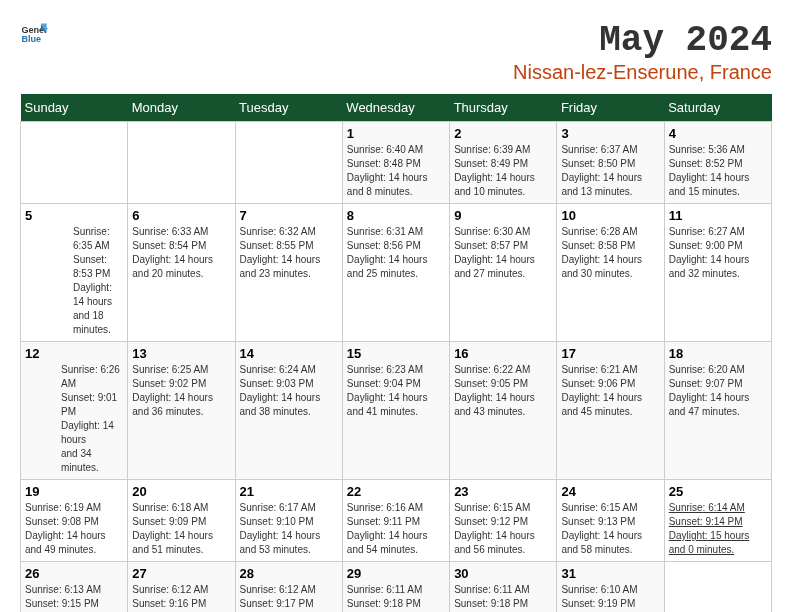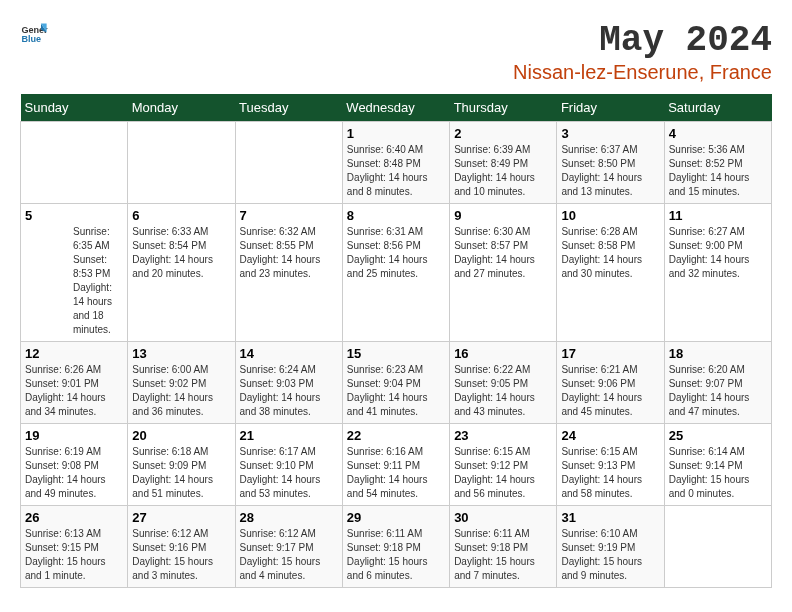--- a/index.html
+++ b/index.html
@@ -191,28 +191,28 @@
           <span class="day-number">11</span>
           <div class="day-info" style="white-space: pre-line;">Sunrise: 6:27 AM
 Sunset: 9:00 PM
 Daylight: 14 hours
 and 32 minutes.</div>
         </td>
       </tr>
       <tr>
         <td>
           <span class="day-number">12</span>
-          <div class="day-info" style="white-space: pre-line;">Sunrise: 6:26 AM
+          <div class="day-info" style="white-space: pre-line; margin-left: 36px;">Sunrise: 6:26 AM
 Sunset: 9:01 PM
 Daylight: 14 hours
 and 34 minutes.</div>
         </td>
         <td>
           <span class="day-number">13</span>
-          <div class="day-info" style="white-space: pre-line;">Sunrise: 6:00 AM
+          <div class="day-info" style="white-space: pre-line;">Sunrise: 6:25 AM
 Sunset: 9:02 PM
 Daylight: 14 hours
 and 36 minutes.</div>
         </td>
         <td>
           <span class="day-number">14</span>
           <div class="day-info" style="white-space: pre-line;">Sunrise: 6:24 AM
 Sunset: 9:03 PM
 Daylight: 14 hours
 and 38 minutes.</div>
@@ -284,21 +284,21 @@
         </td>
         <td>
           <span class="day-number">24</span>
           <div class="day-info" style="white-space: pre-line;">Sunrise: 6:15 AM
 Sunset: 9:13 PM
 Daylight: 14 hours
 and 58 minutes.</div>
         </td>
         <td>
           <span class="day-number">25</span>
-          <div class="day-info" style="white-space: pre-line;">Sunrise: 6:14 AM
+          <div class="day-info" style="white-space: pre-line; text-decoration: underline;">Sunrise: 6:14 AM
 Sunset: 9:14 PM
 Daylight: 15 hours
 and 0 minutes.</div>
         </td>
       </tr>
       <tr>
         <td>
           <span class="day-number">26</span>
           <div class="day-info" style="white-space: pre-line;">Sunrise: 6:13 AM
 Sunset: 9:15 PM

